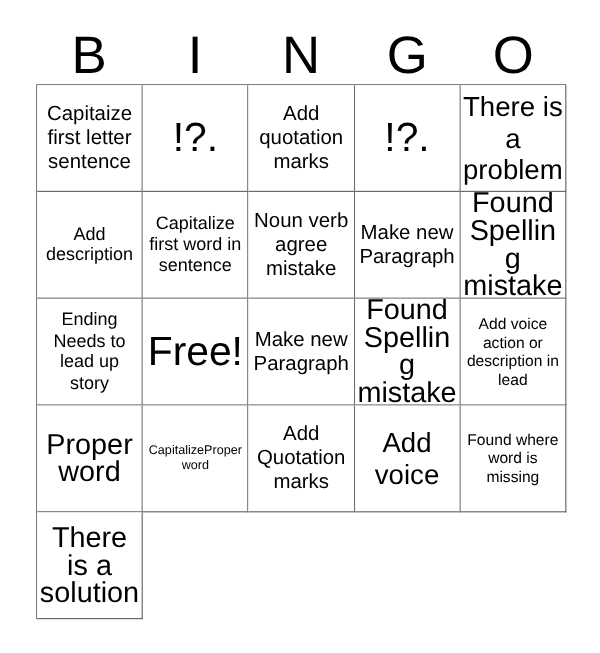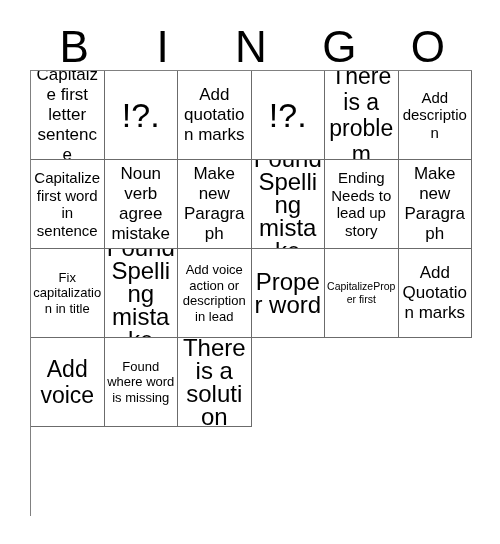--- a/index.html
+++ b/index.html
@@ -51,21 +51,21 @@
   #bingo-grid {
     position: absolute;
     left: 30px;
     top: 70px;
     width: 442px;
     height: 446px;
     border-top: 1px solid #808080;
     border-left: 1px solid #808080;
     box-sizing: border-box;
     display: grid;
-    grid-template-columns: repeat(6, 1fr);
+    grid-template-columns: repeat(5, 1fr);
     grid-template-rows: repeat(5, 1fr);
     background: #ffffff;
   }
 
   .bingo-cell {
     border-right: 1px solid #6b6b6b;
     border-bottom: 1px solid #6b6b6b;
     box-sizing: border-box;
     display: flex;
     align-items: center;
@@ -138,39 +138,39 @@
     <div class="bingo-cell fs-md">
         <span class="cell-text">Make new Paragraph</span>
       </div>
 
     <div class="bingo-cell fs-lg">
         <span class="cell-text">Found Spelling mistake</span>
       </div>
     <div class="bingo-cell fs-sm">
         <span class="cell-text">Ending Needs to lead up story</span>
       </div>
+    <div class="bingo-cell fs-xxl">
+        <span class="cell-text">Free!</span>
+      </div>
     <div class="bingo-cell fs-md">
         <span class="cell-text">Make new Paragraph</span>
-      </div>
-    <div class="bingo-cell fs-xs">
-        <span class="cell-text">Fix capitalization in title</span>
       </div>
 
     <div class="bingo-cell fs-lg">
         <span class="cell-text">Found Spelling mistake</span>
       </div>
     <div class="bingo-cell fs-xs">
         <span class="cell-text">Add voice action or description in lead</span>
       </div>
     <div class="bingo-cell fs-lg">
         <span class="cell-text">Proper word</span>
       </div>
 
     <div class="bingo-cell fs-xxs">
-        <span class="cell-text">CapitalizeProper first</span>
+        <span class="cell-text">CapitalizeProper word</span>
       </div>
     <div class="bingo-cell fs-md">
         <span class="cell-text">Add Quotation marks</span>
       </div>
     <div class="bingo-cell fs-xl">
         <span class="cell-text">Add voice</span>
       </div>
     <div class="bingo-cell fs-xs">
         <span class="cell-text">Found where word is missing</span>
       </div>

